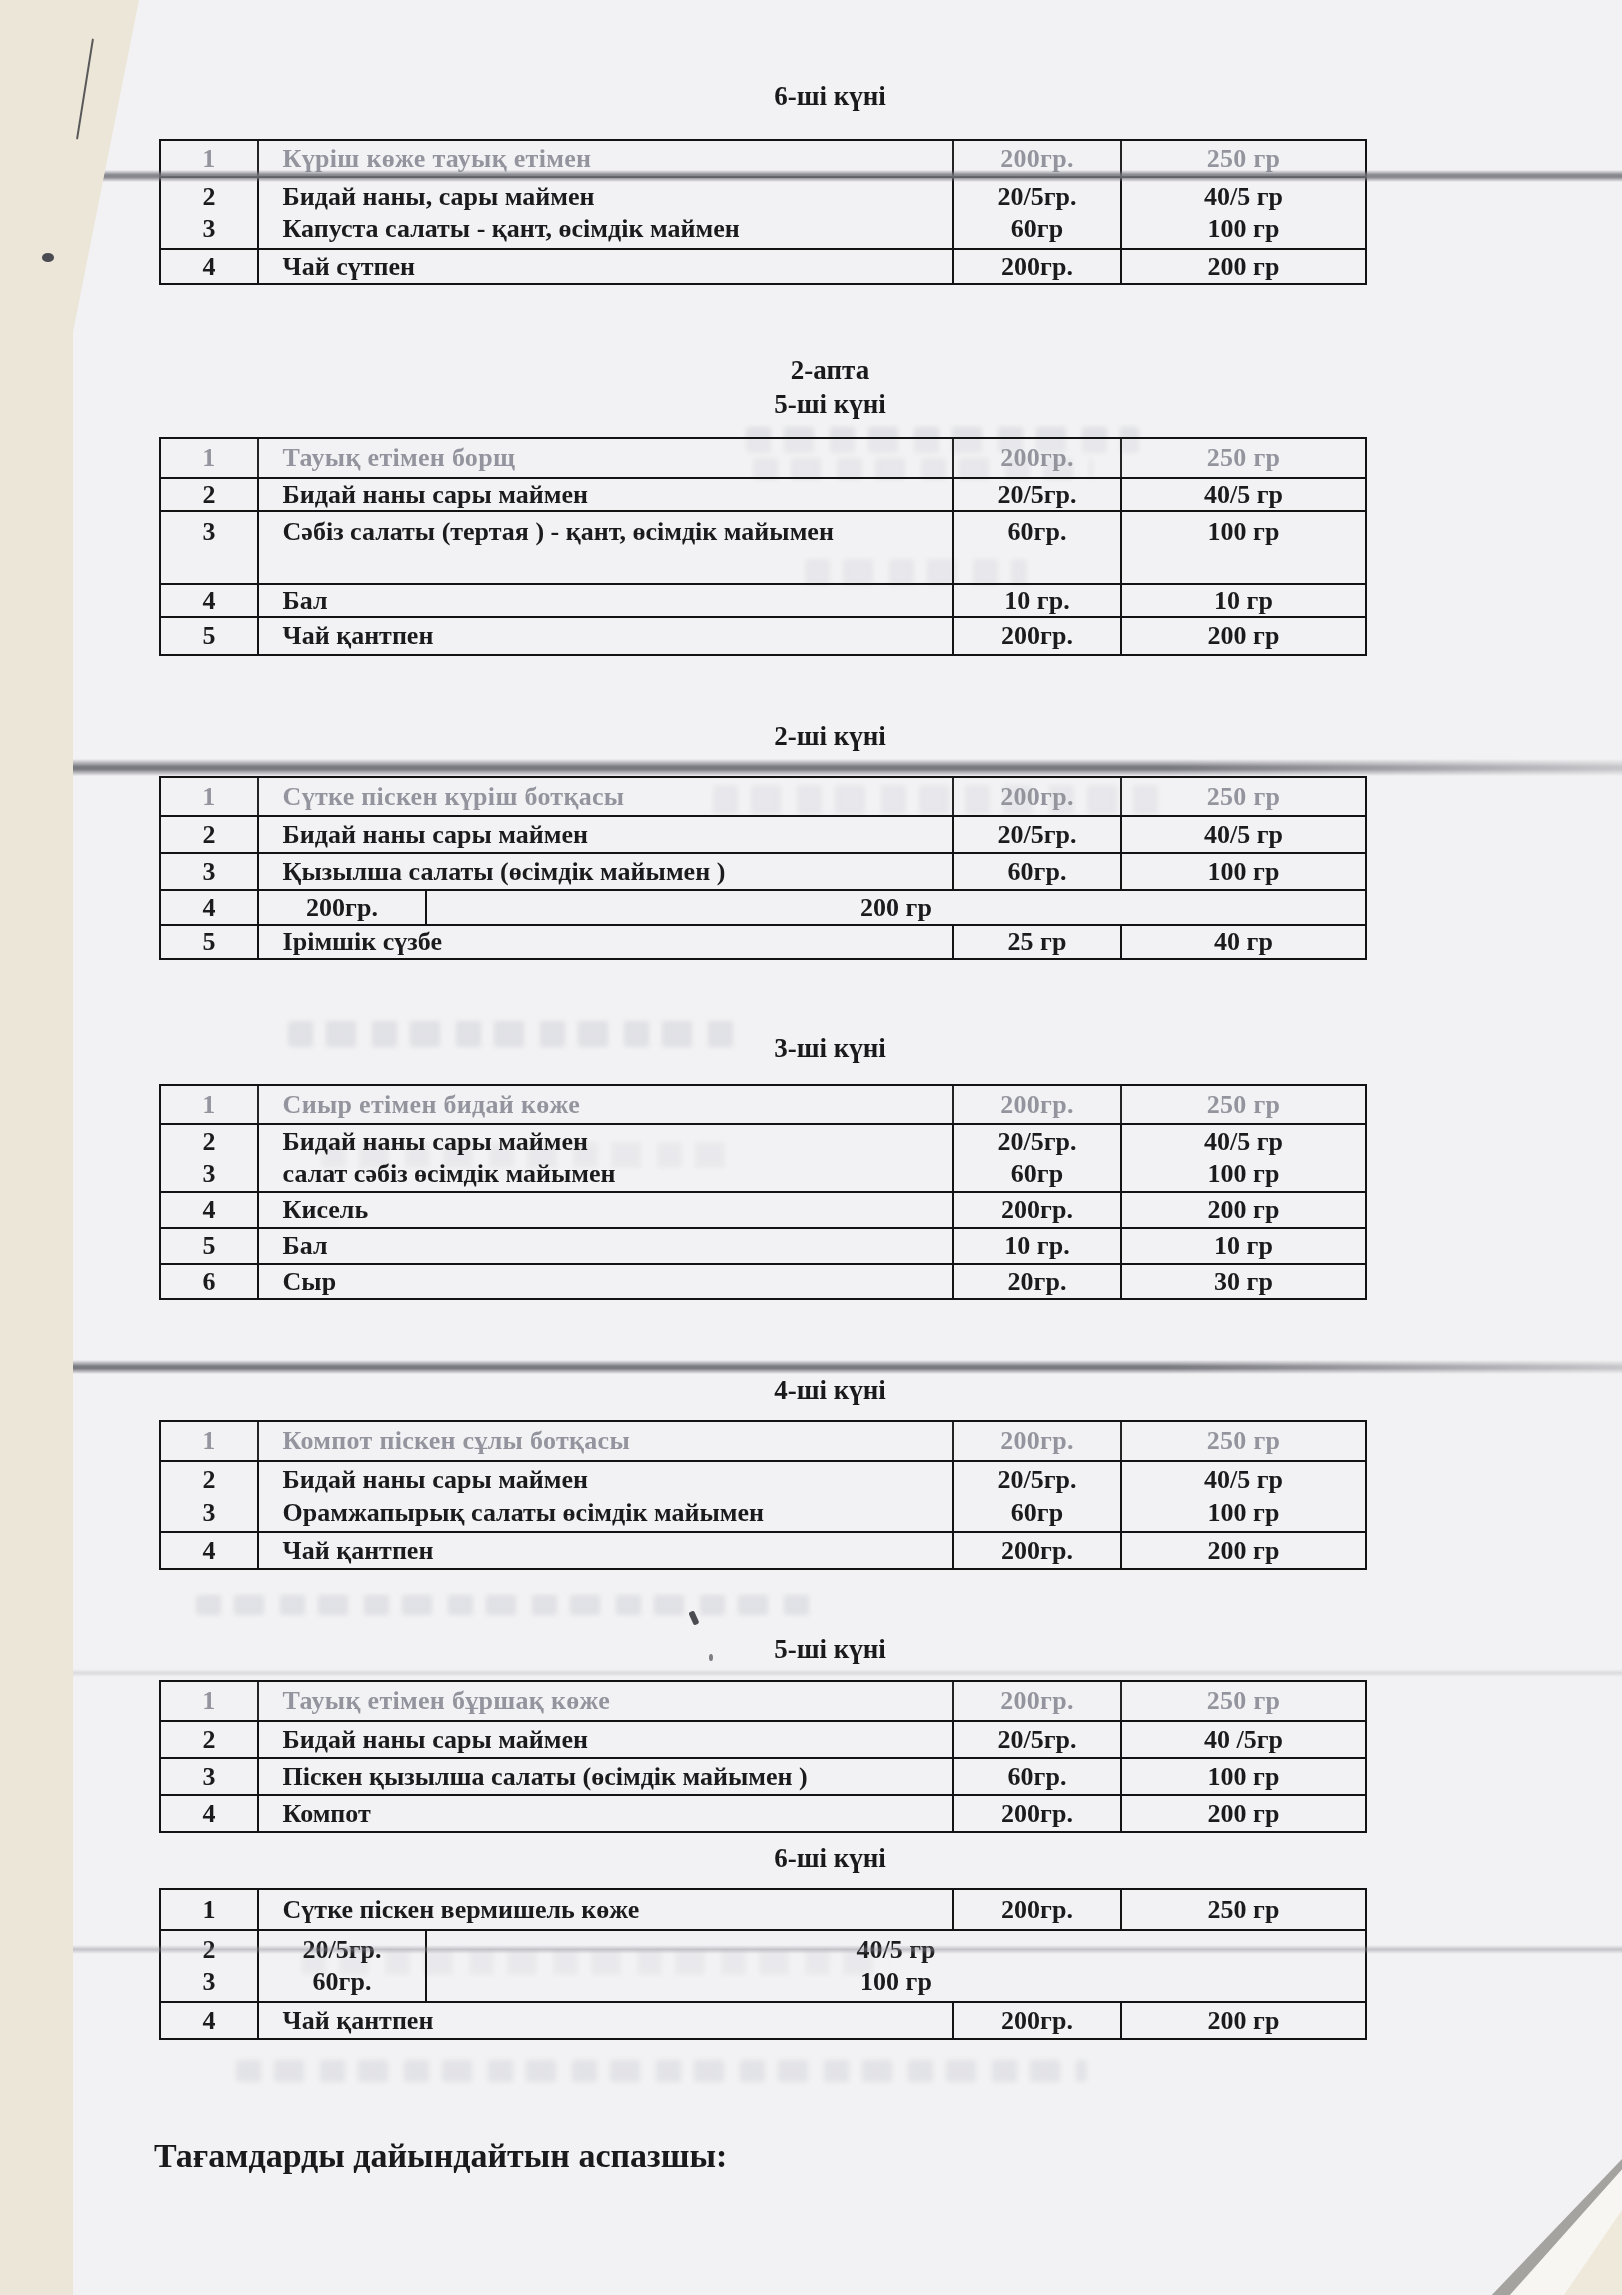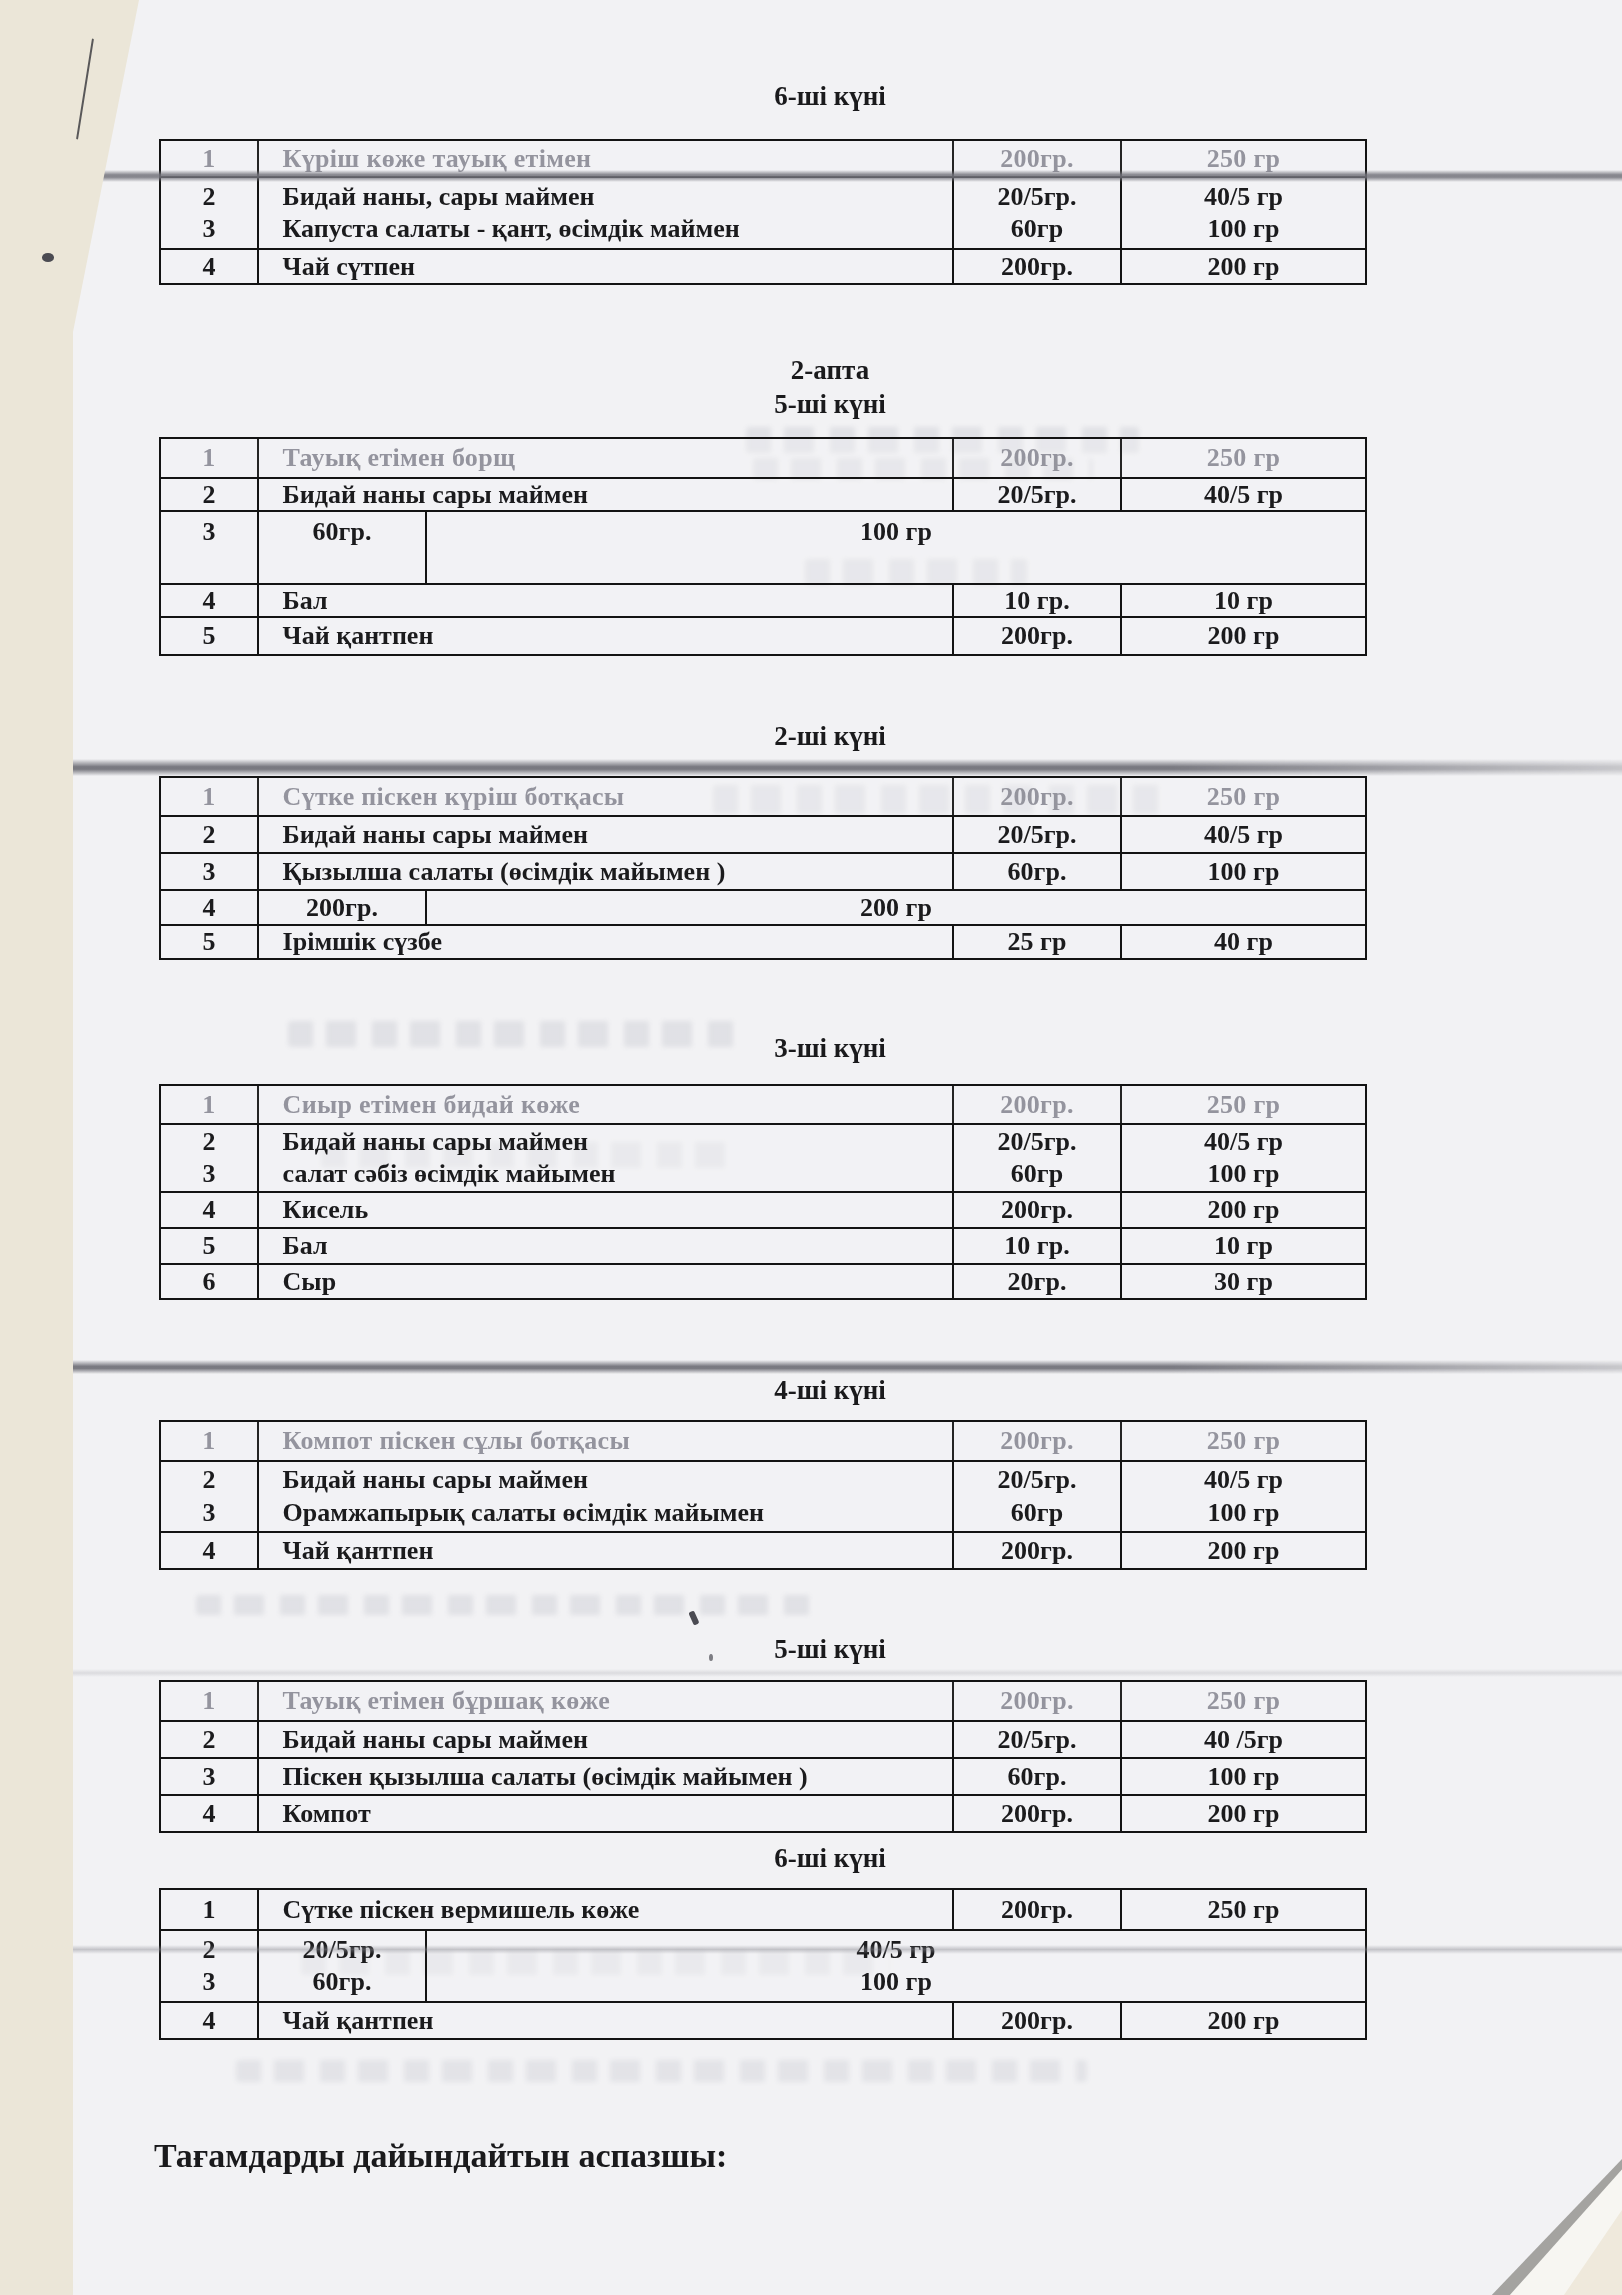--- a/index.html
+++ b/index.html
@@ -147,20 +147,23 @@
         <span>20/5гр.</span>
       </div>
     <div class="c val v2">
         <span>40/5 гр</span>
       </div>
   </div>
   <div class="t-row toprow" style="height:73px;">
     <div class="c num">
         <span>3</span>
       </div>
+    <div class="c dish">
+        <span>Сәбіз салаты (тертая ) - қант, өсімдік майымен</span>
+      </div>
     <div class="c val">
         <span>60гр.</span>
       </div>
     <div class="c val v2">
         <span>100 гр</span>
       </div>
   </div>
   <div class="t-row" style="height:33px;">
     <div class="c num">
         <span>4</span>

